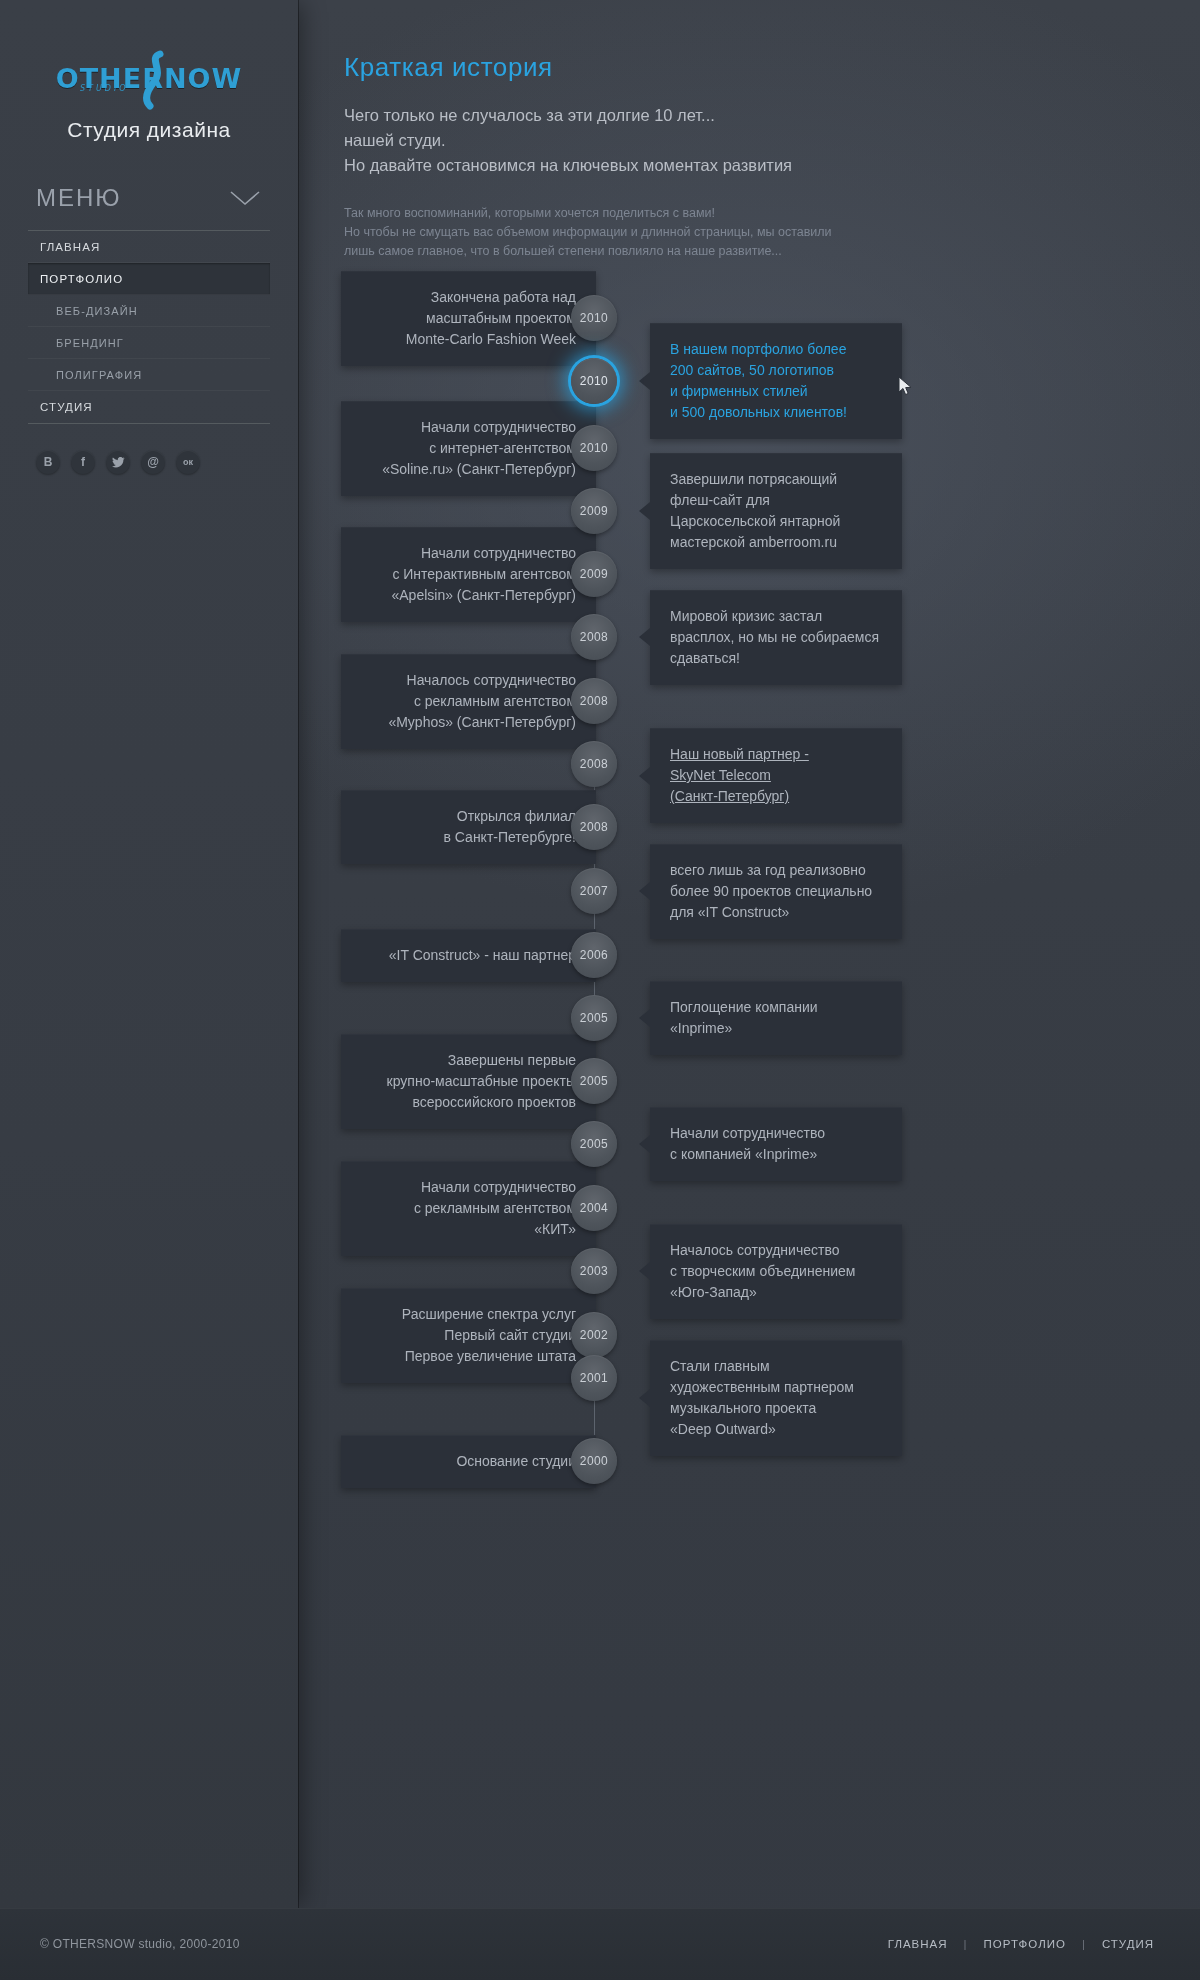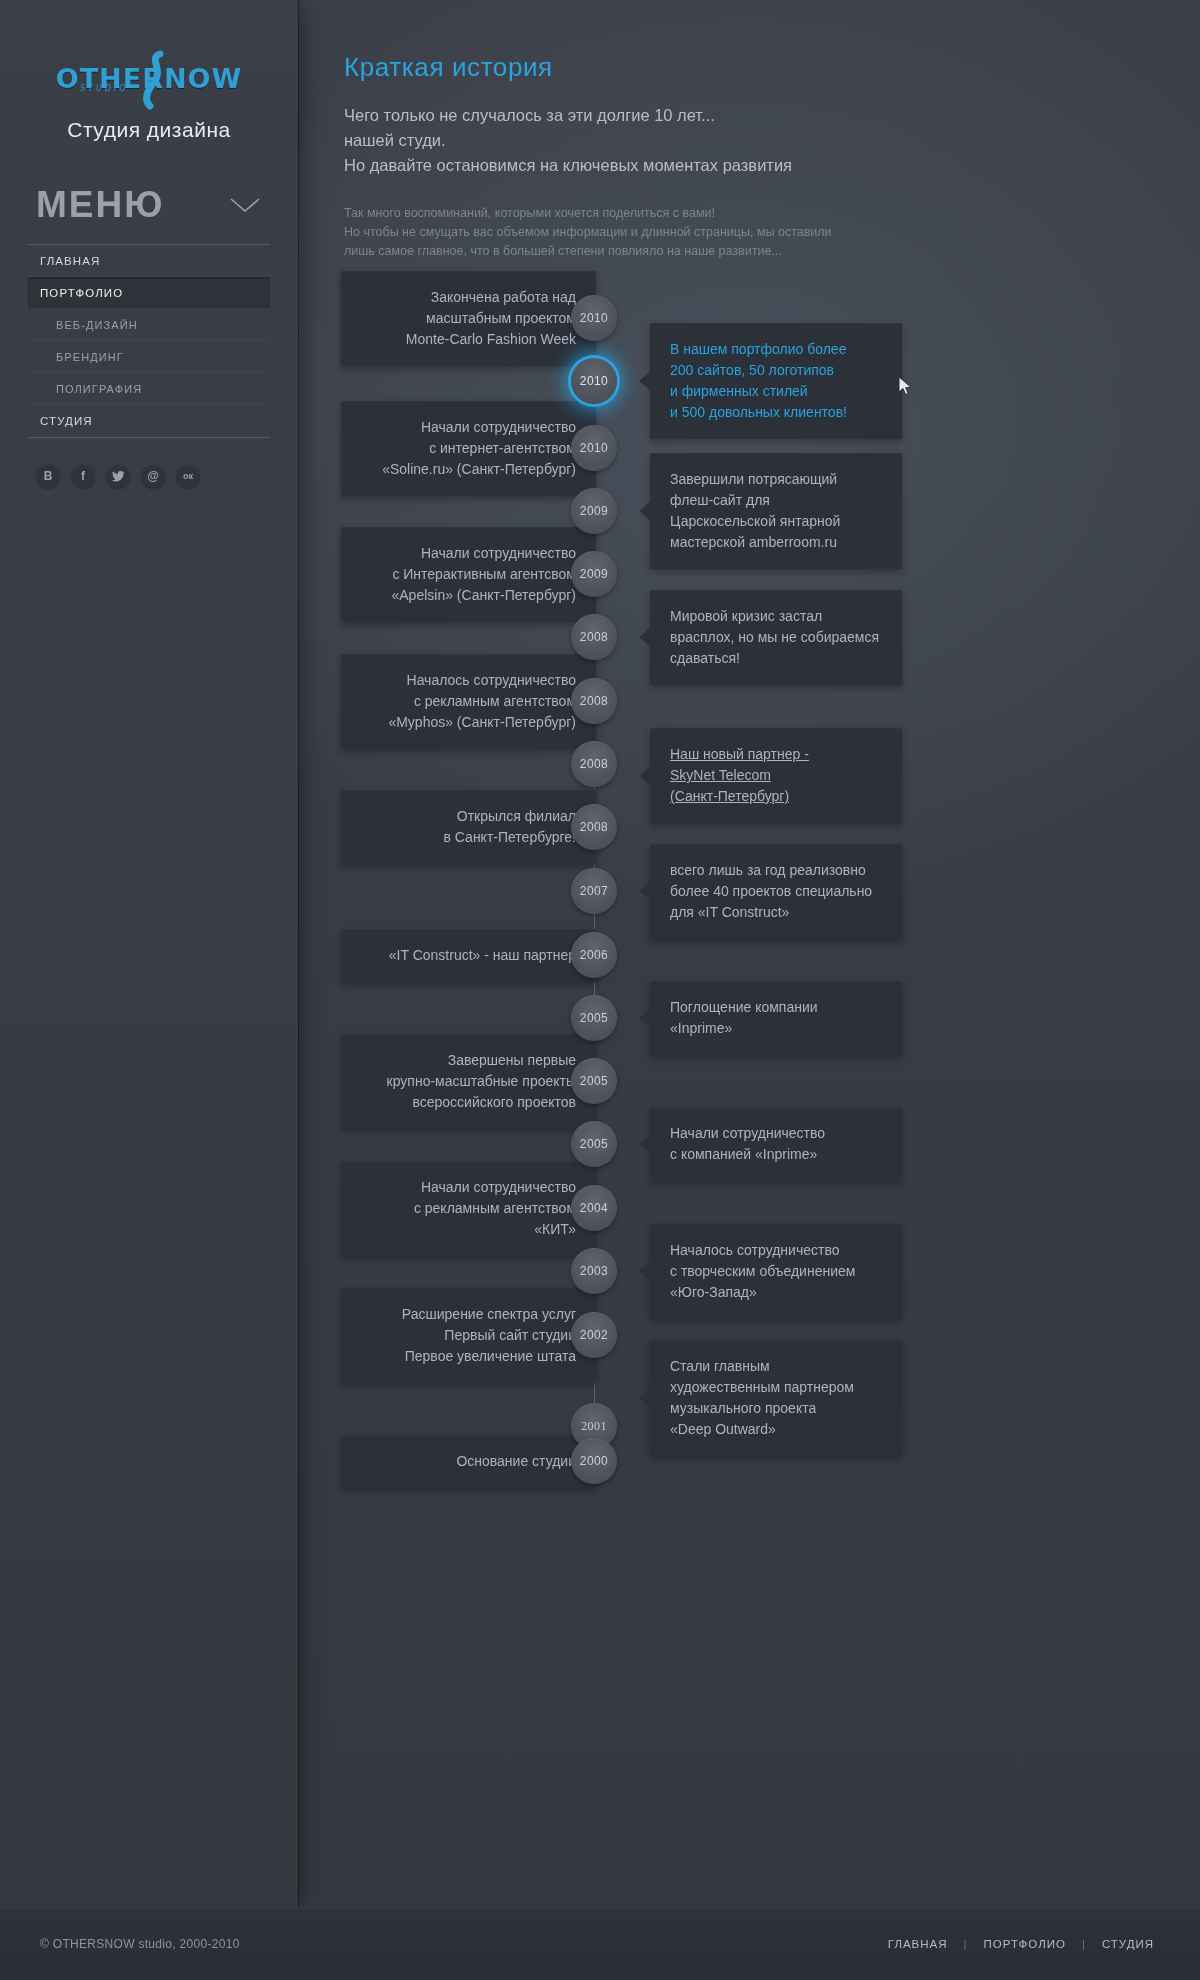--- a/index.html
+++ b/index.html
@@ -71,24 +71,24 @@
     font-size: 21px;
     letter-spacing: .5px;
     color:#e9ecef;
     font-family:"Liberation Sans", sans-serif;
   }
   .menu-head {
     margin: 42px 36px 0 36px;
     display:flex; align-items:center; justify-content:space-between;
   }
   .menu-head-label {
-    font-size: 37px;
+    font-size: 24px;
     letter-spacing: 2px;
     color:#9aa1ab;
-    font-weight: 700;
+    font-weight: 400;
   }
   .chev { width: 34px; height: 20px; }
   .menu-list { margin: 18px 28px 0 28px; border-top: 1px solid #555b5f; }
   .menu-item {
     position:relative;
     height: 32px;
     display:flex; align-items:center;
     padding-left: 12px;
     font-size: 11.5px;
     letter-spacing: 1.1px;
@@ -316,21 +316,21 @@
         </div>
         <div class="node" style="top: 509px;">2008</div>
         <div class="card left" style="top: 495px;">
           <div>Открылся филиал</div>
           <div>в Санкт-Петербурге!</div>
           <span class="tail"></span>
         </div>
         <div class="node" style="top: 573px;">2007</div>
         <div class="card right" style="top: 548.5px;">
           <div>всего лишь за год реализовно</div>
-          <div>более 40 проектов специально</div>
+          <div>более 90 проектов специально</div>
           <div>для «IT Construct»</div>
           <span class="tail"></span>
         </div>
         <div class="node" style="top: 637px;">2006</div>
         <div class="card left" style="top: 633.5px;">
           <div>«IT Construct» - наш партнер</div>
           <span class="tail"></span>
         </div>
         <div class="node" style="top: 700px;">2005</div>
         <div class="card right" style="top: 686px;">
@@ -365,21 +365,21 @@
           <div>«Юго-Запад»</div>
           <span class="tail"></span>
         </div>
         <div class="node" style="top: 1017px;">2002</div>
         <div class="card left" style="top: 992.5px;">
           <div>Расширение спектра услуг</div>
           <div>Первый сайт студии</div>
           <div>Первое увеличение штата</div>
           <span class="tail"></span>
         </div>
-        <div class="node" style="top: 1108px; font-family: Liberation Serif, serif;">2001</div>
+        <div class="node" style="top: 1060px;">2001</div>
         <div class="card right" style="top: 1045px;">
           <div>Стали главным</div>
           <div>художественным партнером</div>
           <div>музыкального проекта</div>
           <div>«Deep Outward»</div>
           <span class="tail"></span>
         </div>
         <div class="node" style="top: 1143px;">2000</div>
         <div class="card left" style="top: 1139.5px;">
           <div>Основание студии</div>

